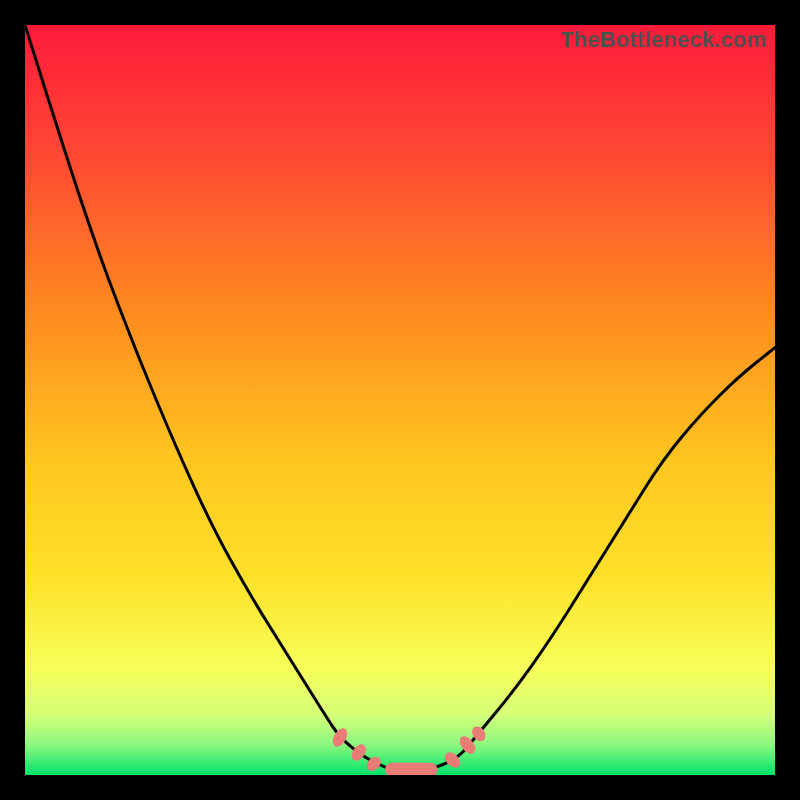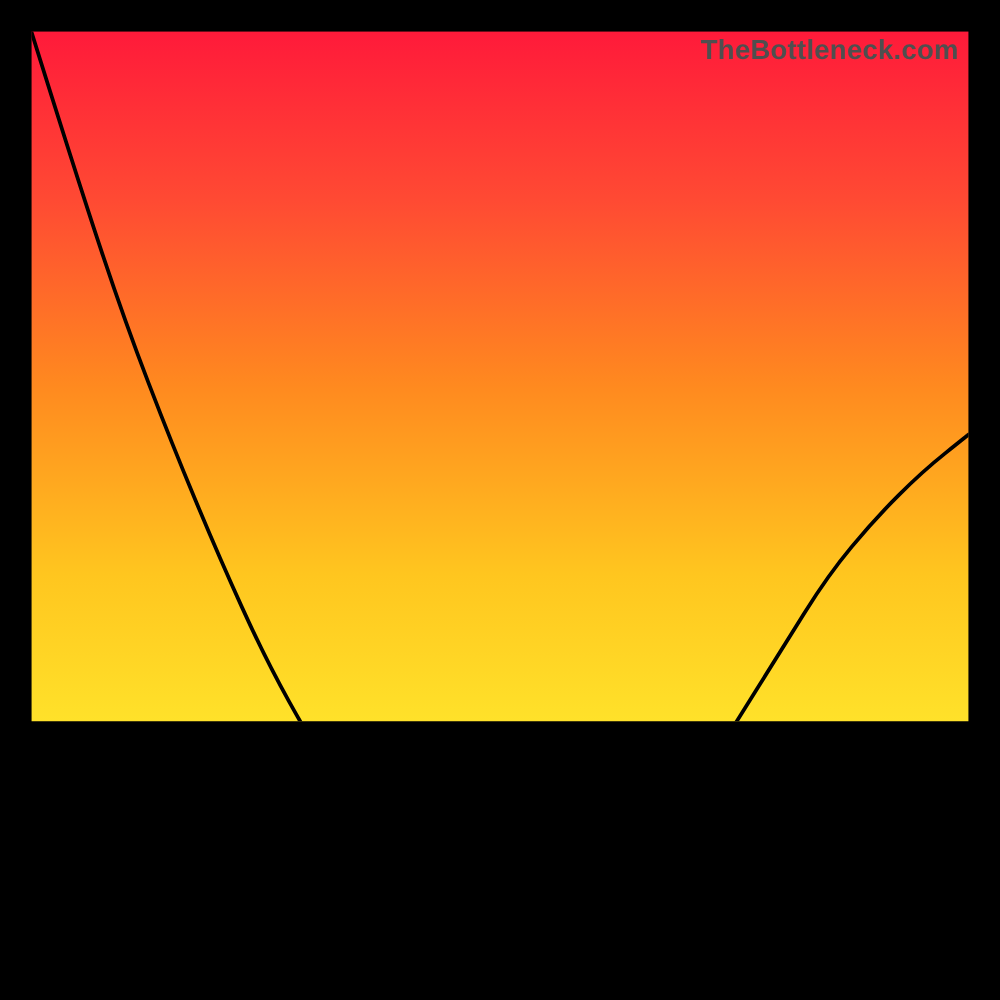--- a/index.html
+++ b/index.html
@@ -14,21 +14,21 @@
   .frame {
     position: absolute;
     inset: 0;
     background: #000;
   }
   .plot {
     position: absolute;
     left: 25px;
     top: 25px;
     width: 750px;
-    height: 552px;
+    height: 750px;
     overflow: hidden;
   }
   .watermark {
     position: absolute;
     top: 2px;
     right: 8px;
     color: #4f4f4f;
     font-size: 22px;
     font-weight: 600;
     letter-spacing: 0.2px;

